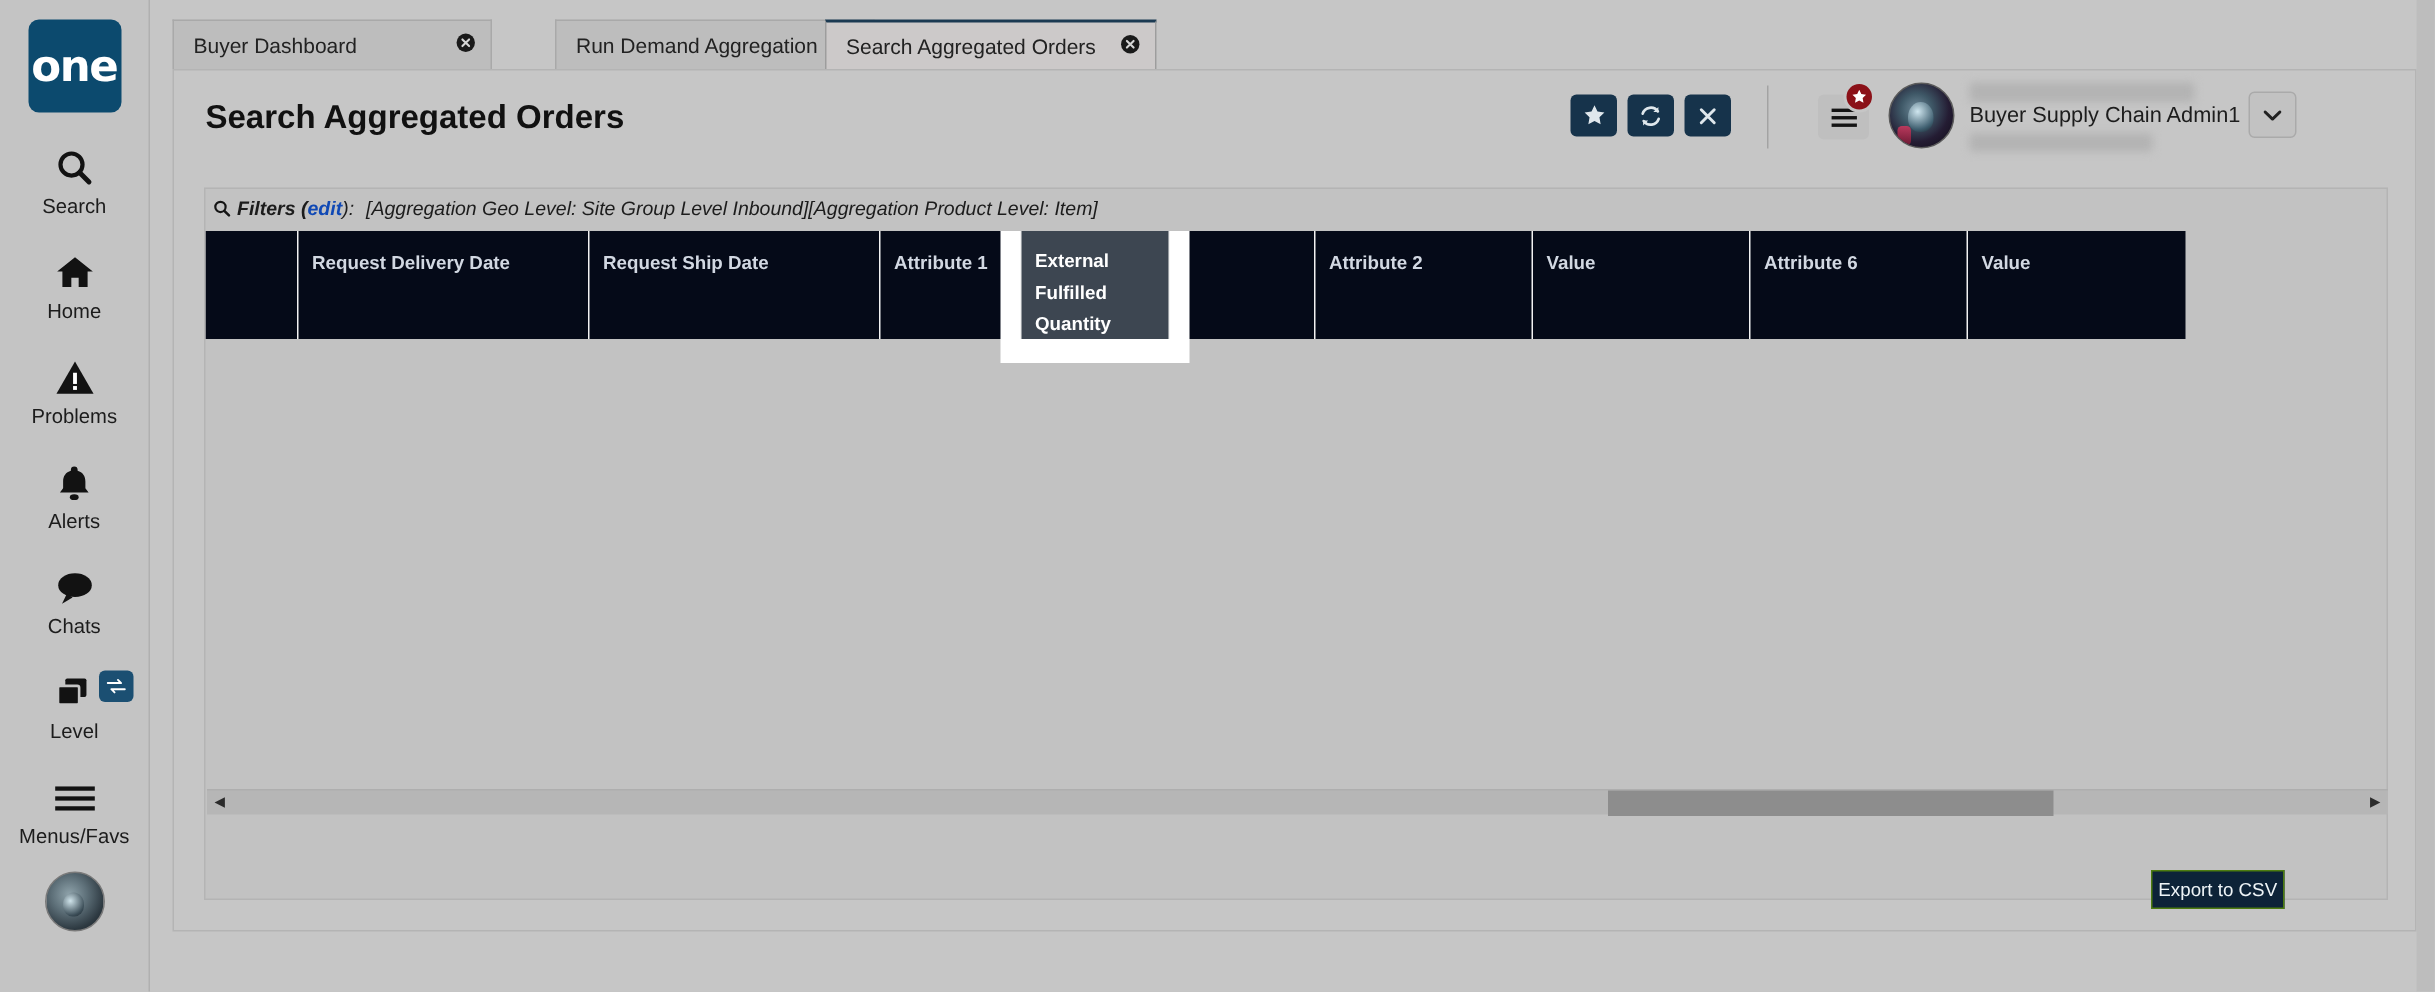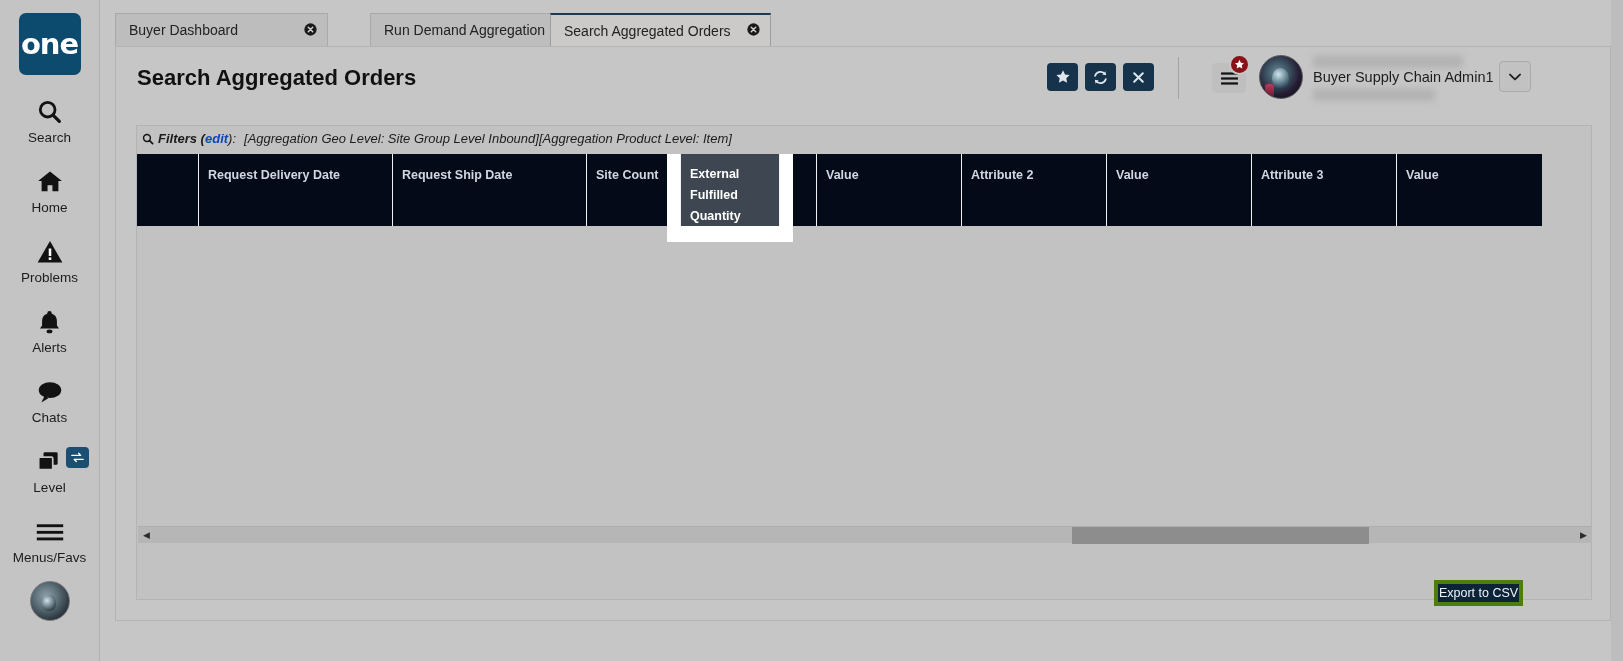--- a/index.html
+++ b/index.html
@@ -259,21 +259,21 @@
     position: absolute; left: 917px; top: 0;
     width: 297px; height: 17px;
     background: #8d8d8d; cursor: pointer;
   }
 
   
   #export-btn {
     position: absolute; left: 1318px; top: 533px;
     width: 89px; height: 26px;
     background: #0d2338;
-    border: 4px solid #4d7c0f;
+    border: 1px solid #4d7c0f;
     color: #eef4f7; font-size: 12.5px;
     display: flex; align-items: center; justify-content: center;
     cursor: pointer;
     font-family: "Liberation Sans", sans-serif;
   }
 
   #right-edge {
     position: absolute; left: 1611px; top: 0;
     width: 12px; height: 661px; background: #bdbdbd;
   }
@@ -453,26 +453,25 @@
             <line x1="8.8" y1="8.8" x2="12.4" y2="12.4" stroke="#151515" stroke-width="2" stroke-linecap="round"></line>
           </svg>
       </span><span id="filter-label">Filters (</span><span id="filter-edit">edit</span><span id="filter-label-end">):</span><span id="filter-values">[Aggregation Geo Level: Site Group Level Inbound][Aggregation Product Level: Item]</span>
     </div>
 
     <div id="grid-viewport">
       <div id="grid-header">
         <div class="col first" style="width:62px"></div>
         <div class="col" style="width:194px">Request Delivery Date</div>
         <div class="col" style="width:194px">Request Ship Date</div>
-        <div class="col" style="width:85px">Site Count</div>
         <div class="col" style="width:145px">Attribute 1</div>
         <div class="col" style="width:145px">Value</div>
         <div class="col" style="width:145px">Attribute 2</div>
         <div class="col" style="width:145px">Value</div>
-        <div class="col" style="width:145px">Attribute 3</div>
+        <div class="col" style="width:145px">Attribute 6</div>
         <div class="col last" style="width:145px">Value</div>
       </div>
 
       <div id="drag-ghost">
         <div id="drag-ghost-col">
           <span>External</span>
           <span>Fulfilled</span>
           <span>Quantity</span>
         </div>
       </div>

